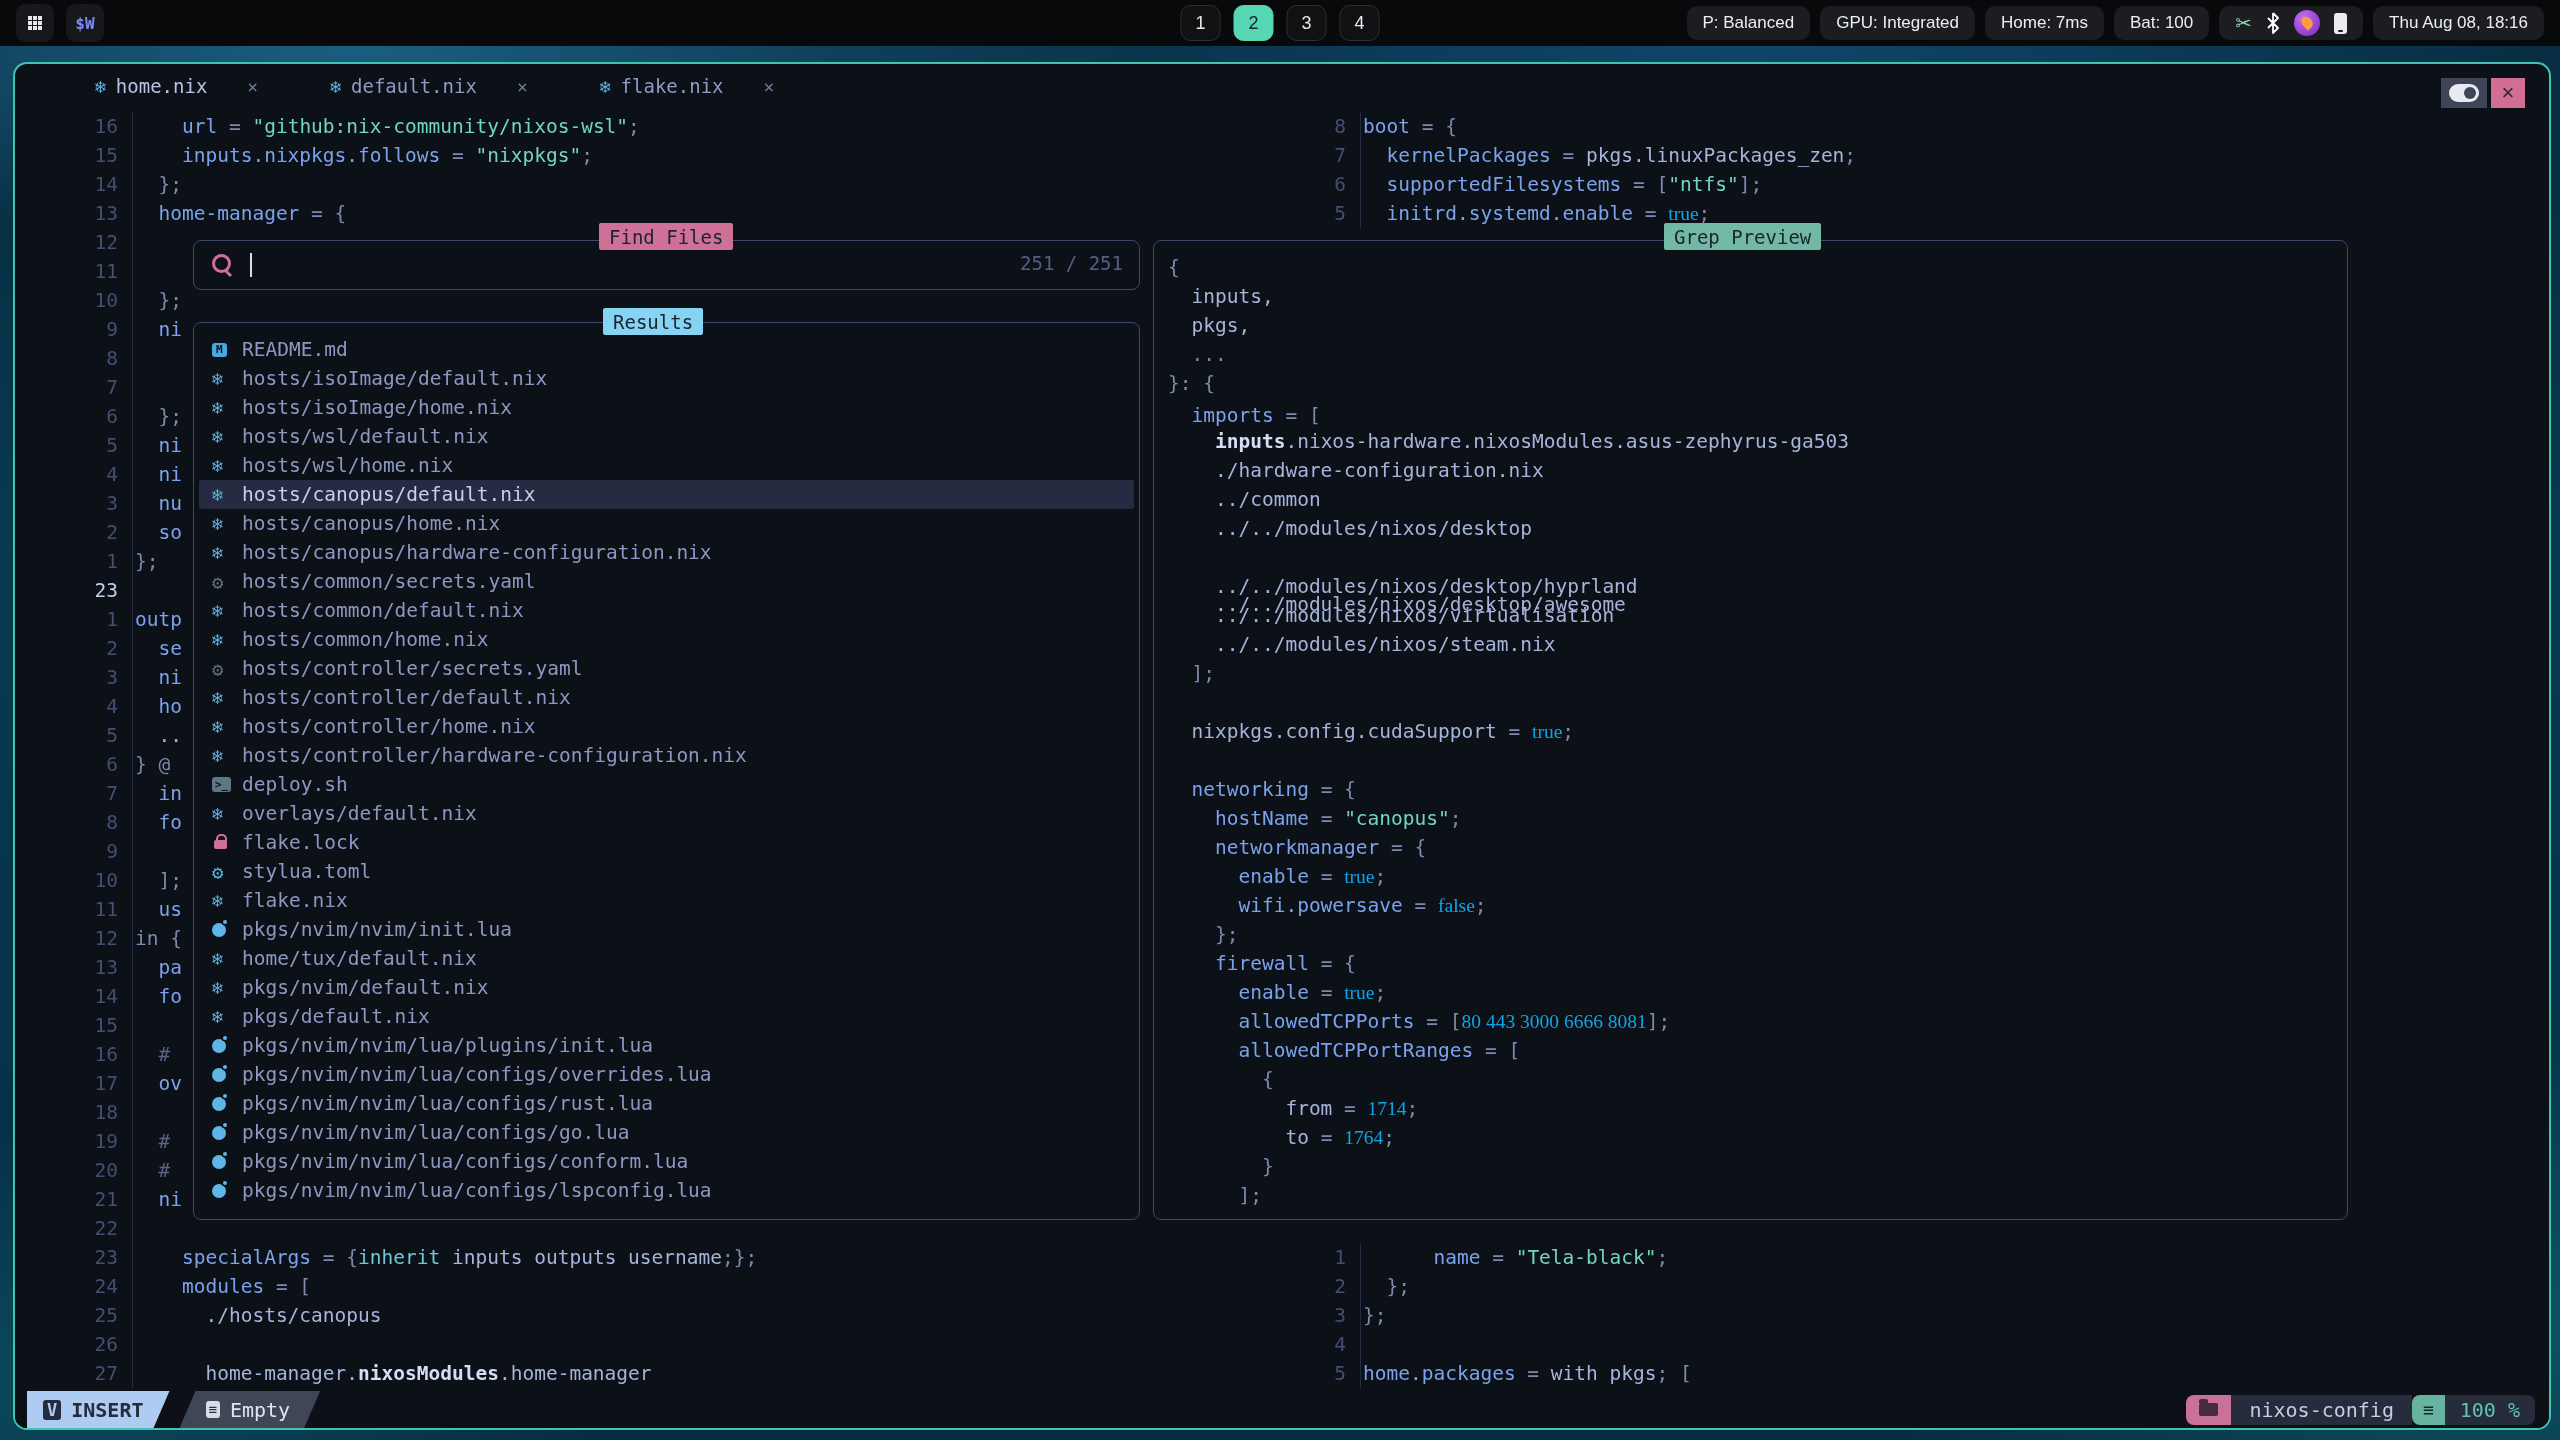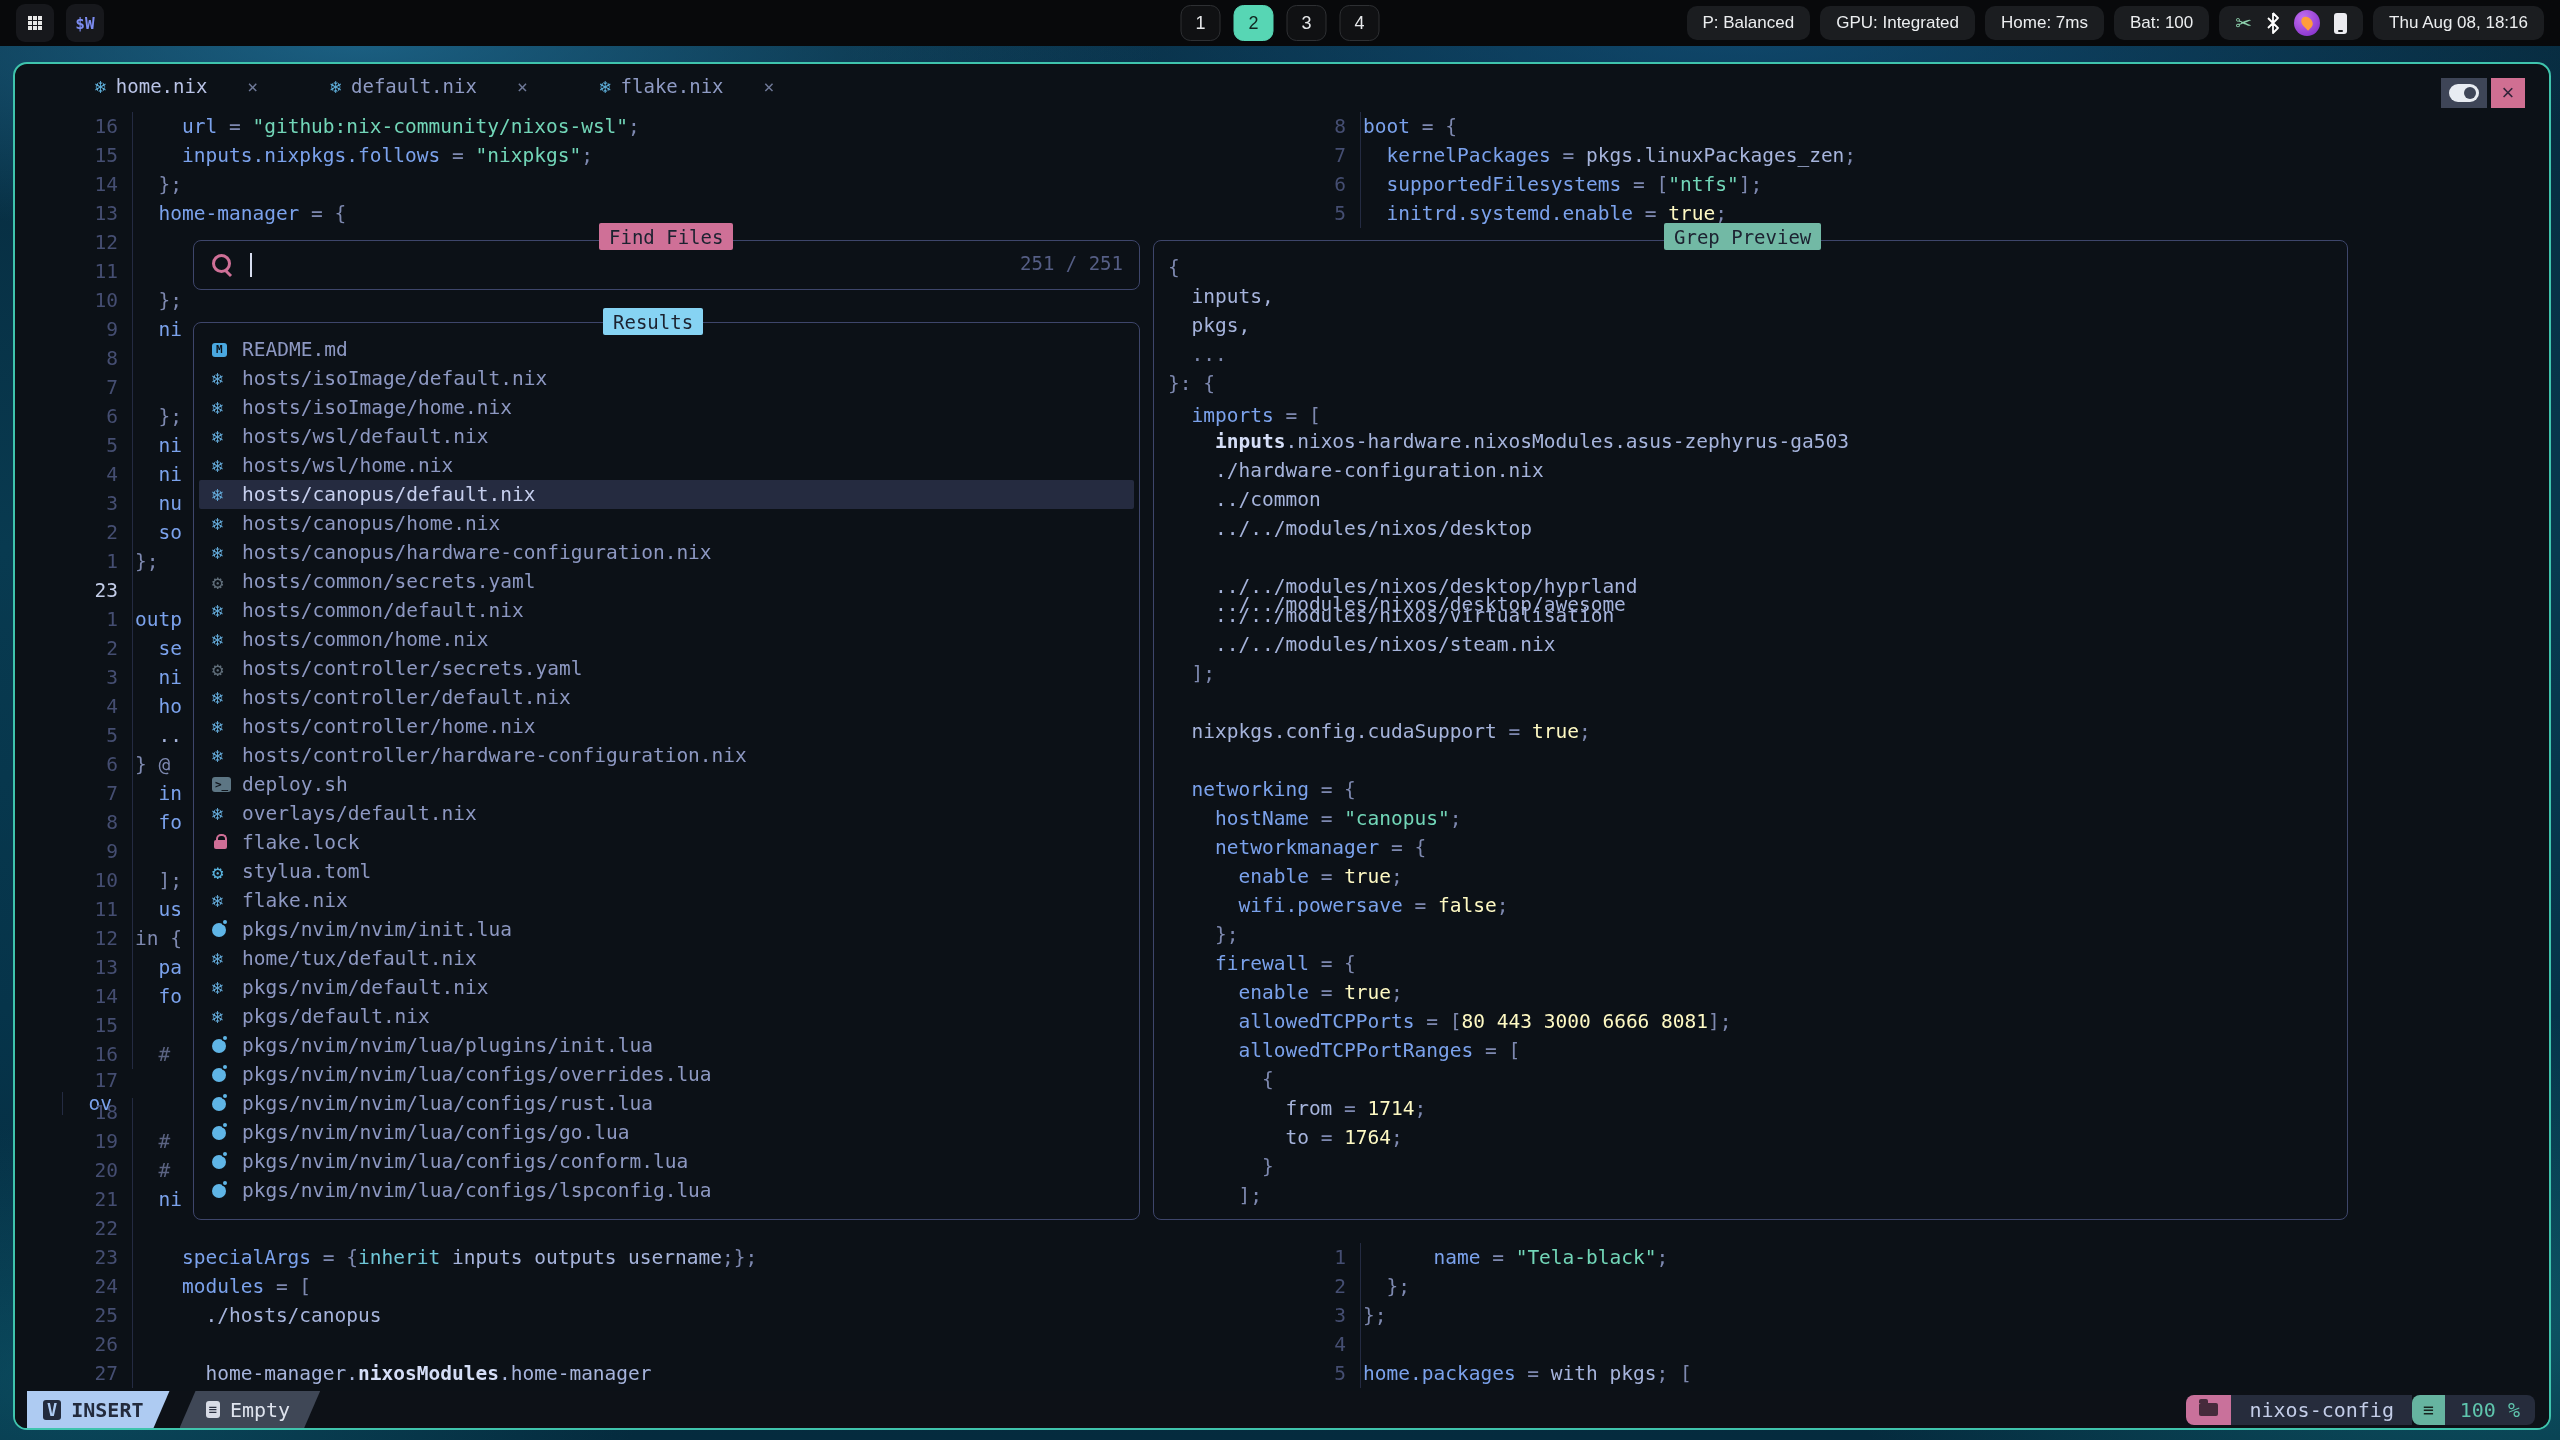--- a/index.html
+++ b/index.html
@@ -53,21 +53,21 @@
   
   .pane{position:absolute;z-index:1;font-family:"DejaVu Sans Mono",monospace;font-size:19.5px;}
   #pane-left{left:47px;top:48px;width:1230px;height:1278px;}
   #pane-right{left:1287px;top:48px;width:1240px;height:1278px;}
   .crow{position:absolute;left:0;height:29px;display:flex;align-items:center;white-space:pre;}
   .ln{width:56px;text-align:right;padding-right:14px;color:#454e72;flex:none;}
   #pane-right .ln{width:44px;}
   .crow .code{border-left:1px solid #242b42;padding-left:2px;align-self:stretch;display:flex;align-items:center;white-space:pre;}
   .crow.cur .ln{color:#c3cde8;}
   .c-id{color:#7ba2ec;} .c-fg{color:#a6b4dc;} .c-punc{color:#7e89b0;} .c-str{color:#72d6b8;}
-  .c-kw{color:#fef9c3;} .c-bold{color:#d5def7;font-weight:bold;} .c-com{color:#5b6382;} .c-cy{color:#6fc7d8;}
+  .c-kw{color:#0ea5e9;font-family:Liberation Serif, serif;} .c-bold{color:#d5def7;font-weight:bold;} .c-com{color:#5b6382;} .c-cy{color:#6fc7d8;}
 
   
   .box{position:absolute;background:#0c1117;border:1.5px solid #3e466b;border-radius:8px;z-index:20;box-sizing:border-box;}
   #prompt-box{left:178px;top:176px;width:947px;height:50px;}
   #results-box{left:178px;top:258px;width:947px;height:898px;overflow:hidden;}
   #preview-box{left:1138px;top:176px;width:1195px;height:980px;overflow:hidden;}
   .boxtitle{position:absolute;height:27px;padding:0 10px;display:flex;align-items:center;z-index:25;
     font-family:"DejaVu Sans Mono",monospace;font-size:19px;color:#1c2230;border-radius:2px;}
   #t-find{left:584px;top:159px;background:#cf7097;}
   #t-results{left:588px;top:244px;background:#86d3f3;}
@@ -221,21 +221,21 @@
       <div class="crow" style="top: 667px;"><span class="ln">7</span><span class="code"><span class="c-id">  in</span></span></div>
       <div class="crow" style="top: 696px;"><span class="ln">8</span><span class="code"><span class="c-id">  fo</span></span></div>
       <div class="crow" style="top: 725px;"><span class="ln">9</span><span class="code"></span></div>
       <div class="crow" style="top: 754px;"><span class="ln">10</span><span class="code"><span class="c-punc">  ];</span></span></div>
       <div class="crow" style="top: 783px;"><span class="ln">11</span><span class="code"><span class="c-id">  us</span></span></div>
       <div class="crow" style="top: 812px;"><span class="ln">12</span><span class="code"><span class="c-punc">in {</span></span></div>
       <div class="crow" style="top: 841px;"><span class="ln">13</span><span class="code"><span class="c-id">  pa</span></span></div>
       <div class="crow" style="top: 870px;"><span class="ln">14</span><span class="code"><span class="c-id">  fo</span></span></div>
       <div class="crow" style="top: 899px;"><span class="ln">15</span><span class="code"></span></div>
       <div class="crow" style="top: 928px;"><span class="ln">16</span><span class="code"><span class="c-com">  #</span></span></div>
-      <div class="crow" style="top: 957px; flex-direction: column;"><span class="ln">17</span><span class="code"><span class="c-id">  ov</span></span></div>
+      <div class="crow" style="top: 957px;"><span class="ln">17</span><span class="code"><span class="c-id">  ov</span></span></div>
       <div class="crow" style="top: 986px;"><span class="ln">18</span><span class="code"></span></div>
       <div class="crow" style="top: 1015px;"><span class="ln">19</span><span class="code"><span class="c-com">  #</span></span></div>
       <div class="crow" style="top: 1044px;"><span class="ln">20</span><span class="code"><span class="c-com">  #</span></span></div>
       <div class="crow" style="top: 1073px;"><span class="ln">21</span><span class="code"><span class="c-id">  ni</span></span></div>
       <div class="crow" style="top: 1102px;"><span class="ln">22</span><span class="code"></span></div>
       <div class="crow" style="top: 1131px;"><span class="ln">23</span><span class="code"><span class="c-id">    specialArgs</span><span class="c-punc"> = {</span><span class="c-cy">inherit</span><span class="c-fg"> inputs outputs username</span><span class="c-punc">;};</span></span></div>
       <div class="crow" style="top: 1160px;"><span class="ln">24</span><span class="code"><span class="c-id">    modules</span><span class="c-punc"> = [</span></span></div>
       <div class="crow" style="top: 1189px;"><span class="ln">25</span><span class="code"><span class="c-fg">      ./hosts/canopus</span></span></div>
       <div class="crow" style="top: 1218px;"><span class="ln">26</span><span class="code"></span></div>
       <div class="crow" style="top: 1247px;"><span class="ln">27</span><span class="code"><span class="c-fg">      home-manager.</span><span class="c-bold">nixosModules</span><span class="c-fg">.home-manager</span></span></div>

